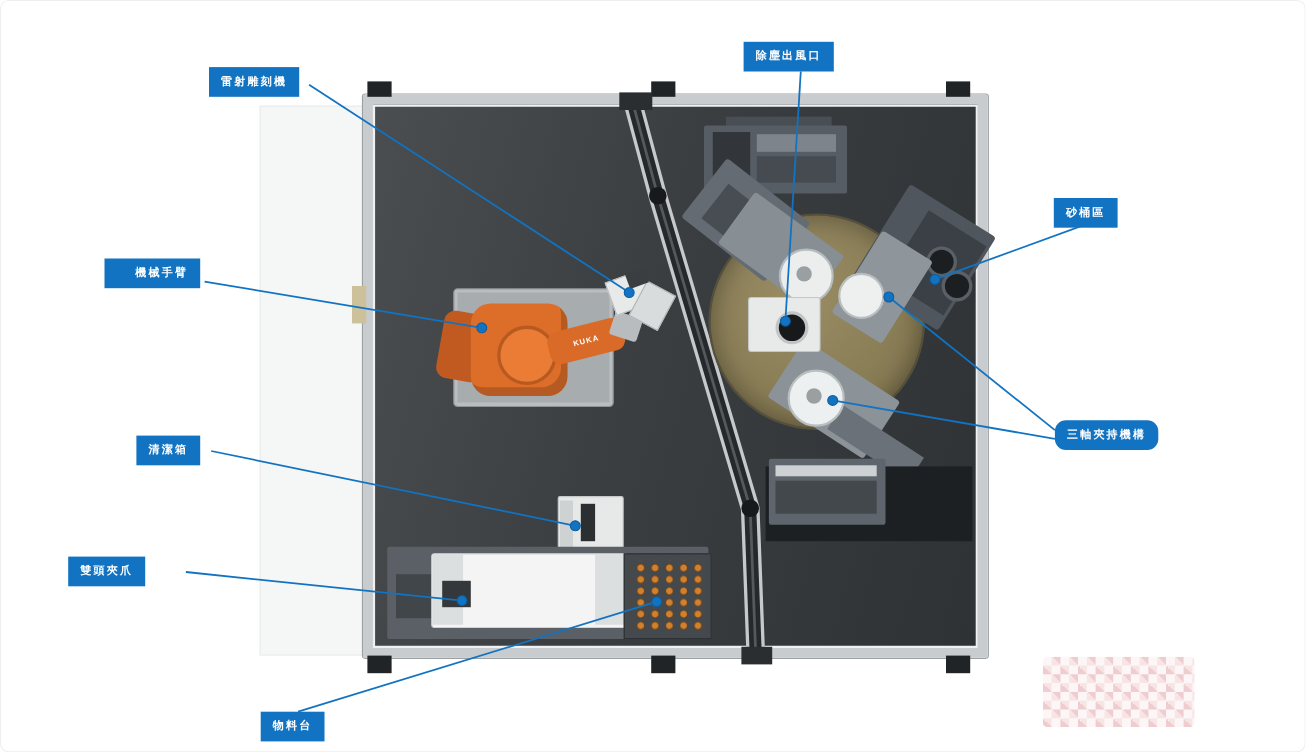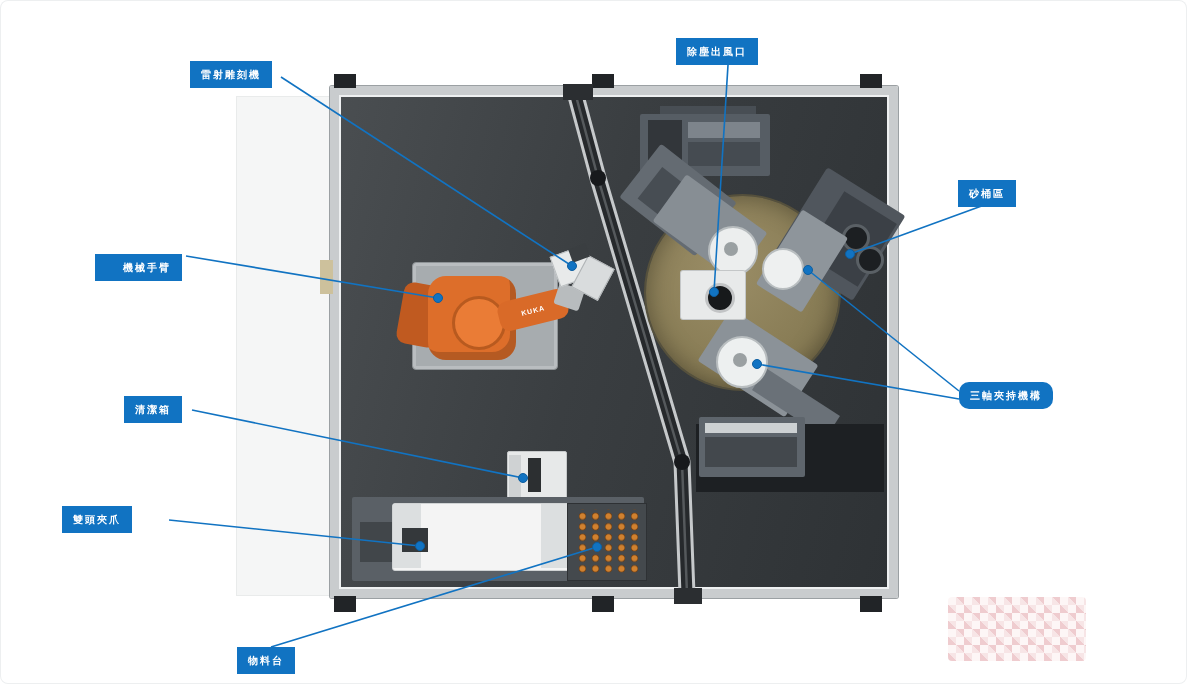--- a/index.html
+++ b/index.html
@@ -127,21 +127,21 @@
     <circle class="annot-dot" cx="808" cy="270" r="4.5"></circle>
     <circle class="annot-dot" cx="757" cy="364" r="4.5"></circle>
     <circle class="annot-dot" cx="523" cy="478" r="4.5"></circle>
     <circle class="annot-dot" cx="420" cy="546" r="4.5"></circle>
     <circle class="annot-dot" cx="597" cy="547" r="4.5"></circle>
   </svg>
 
   <div class="label" style="left:190px;top:61px;">雷射雕刻機</div>
   <div class="label" style="left:676px;top:38px;">除塵出風口</div>
   <div class="label" style="left:958px;top:180px;text-align:center;">砂桶區</div>
-  <div class="label" style="left:95px;top:254px;padding-left:28px;">機械手臂</div>
+  <div class="label" style="left:95px;top:235px;padding-left:28px;">機械手臂</div>
   <div class="label" style="left:959px;top:382px;border-radius:10px;">三軸夾持機構</div>
   <div class="label" style="left:124px;top:396px;">清潔箱</div>
   <div class="label" style="left:62px;top:506px;">雙頭夾爪</div>
   <div class="label" style="left:237px;top:647px;">物料台</div>
 
   <div class="part" style="left:948px;top:597px;width:138px;height:64px;border-radius:4px;z-index:25;
               background-color:#fdf6f6;
               background-image:
                 linear-gradient(45deg,#eec7ca 25%,transparent 25%,transparent 75%,#eec7ca 75%),
                 linear-gradient(45deg,#f7e3e4 25%,#fdf6f6 25%,#fdf6f6 75%,#f7e3e4 75%);

